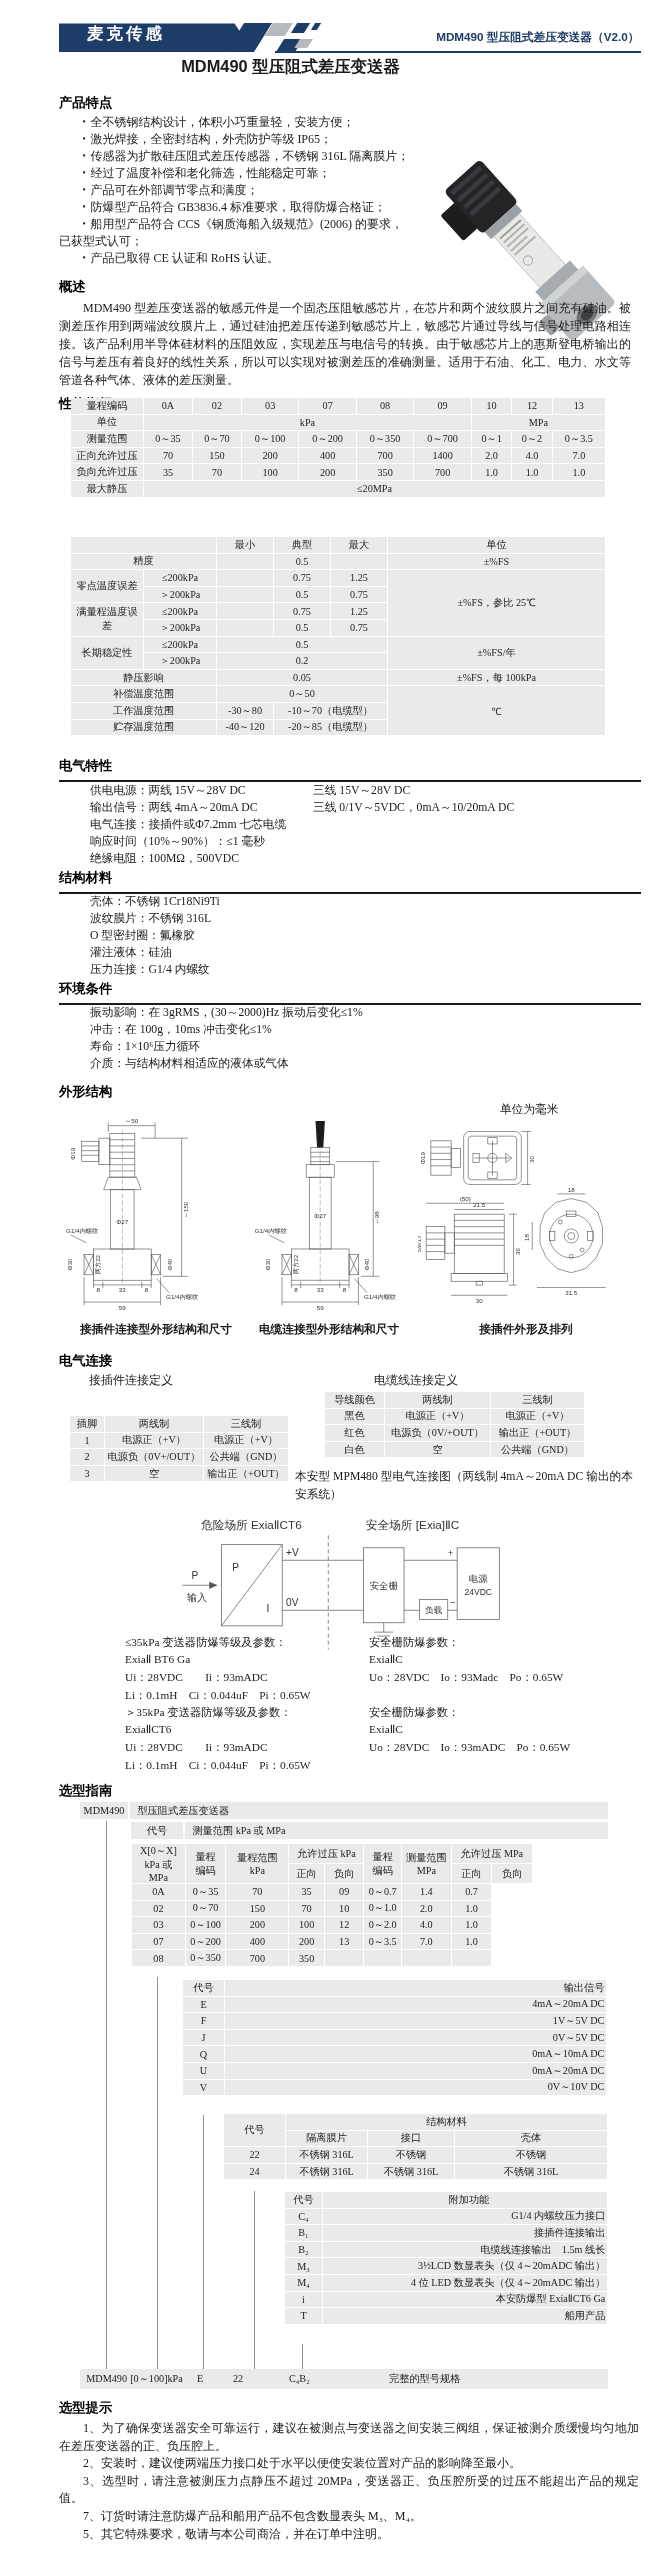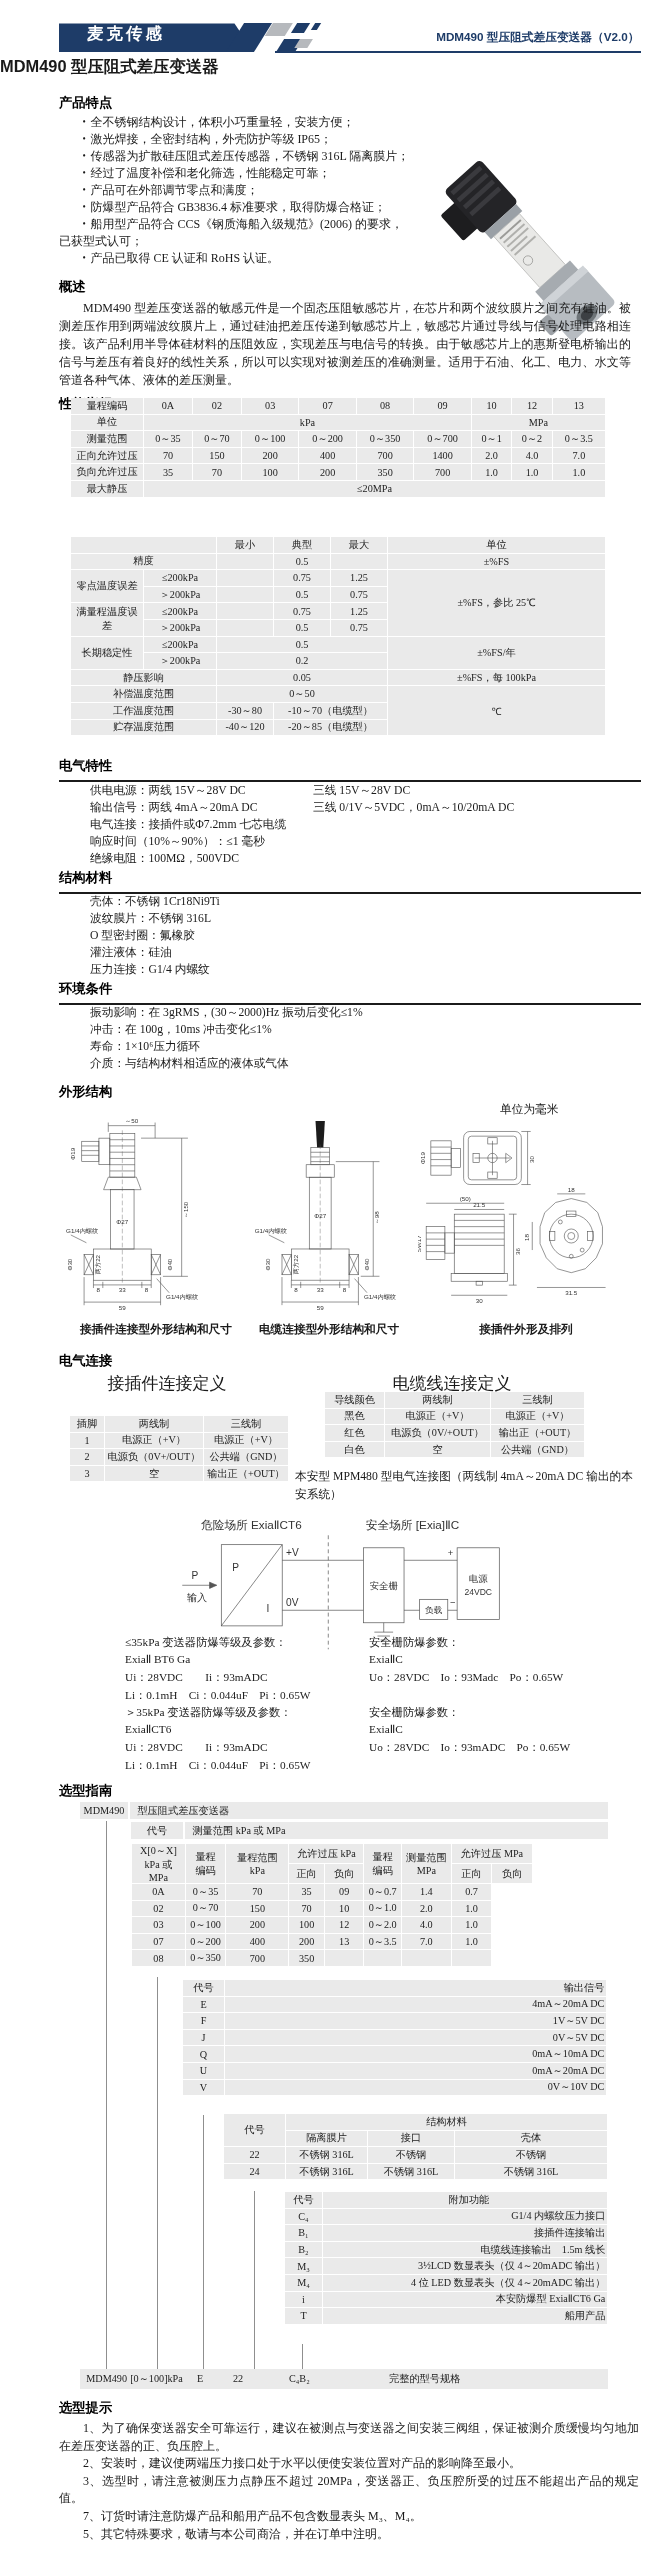--- a/index.html
+++ b/index.html
@@ -27,40 +27,40 @@
 .strip .cell{background:#eaeaea;height:17px;line-height:17px;text-align:center}
 .vl{position:absolute;width:0.8px;background:#8f8f8f}
 .bot{position:absolute;top:567px;left:0;width:528px;height:20.3px;background:#eaeaea;font-size:10.2px}
 .bot span{position:absolute;line-height:20.3px}
 .eline{height:17px;font-size:11.7px;white-space:nowrap}
 .eline .lc{display:inline-block;width:223px}
 .xl{height:17.5px;font-size:11.3px;white-space:nowrap}
 svg text{font-family:"Liberation Sans",sans-serif;fill:#333}
 .dim{font-size:8px}
 .cap{position:absolute;font:bold 11.7px "Liberation Sans",sans-serif;text-align:center}
-.subcap{position:absolute;font-size:17px;text-align:center;width:156px}
+.subcap{position:absolute;font-size:12px;text-align:left;width:156px}
 </style>
 </head>
 <body>
 
 <div class="sec" style="top:23.4px;left:59px;width:582px;height:31px">
   <div class="logoband">
       <span>麦克传感</span>
     </div>
   <div class="pg" style="left:176px;top:0;width:28px;height:29px;background:#1e3c68"></div>
   <div class="pg" style="left:210px;top:0;width:19.5px;height:12.5px;background:#b6b9bd"></div>
   <div class="pg" style="left:221px;top:15.6px;width:19px;height:13.3px;background:#1e3c68"></div>
   <div class="pg" style="left:235px;top:0;width:12.5px;height:10.2px;background:#1e3c68"></div>
   <div class="pg" style="left:238px;top:15.6px;width:12.5px;height:9.4px;background:#b6b9bd"></div>
   <div class="pg" style="left:254px;top:0;width:5.5px;height:7px;background:#1e3c68"></div>
   <div class="hdr-right">MDM490 型压阻式差压变送器（V2.0）</div>
   <div class="hdr-line"></div>
 </div>
 
-<div class="sec" style="top:56px;left:0;width:581px;text-align:left;font:bold 16.4px 'Liberation Sans',sans-serif">MDM490 型压阻式差压变送器</div>
+<div class="sec" style="top:56px;left:0;width:581px;text-align:center;font:bold 16.4px 'Liberation Sans',sans-serif">MDM490 型压阻式差压变送器</div>
 
 <div class="sec h" style="top:94px;left:59px">产品特点</div>
 <div class="sec" style="top:114px;left:59px;width:367px">
   <div class="fi"><span class="bu">•</span><span>全不锈钢结构设计，体积小巧重量轻，安装方便；</span></div>
   <div class="fi"><span class="bu">•</span><span>激光焊接，全密封结构，外壳防护等级 IP65；</span></div>
   <div class="fi"><span class="bu">•</span><span>传感器为扩散硅压阻式差压传感器，不锈钢 316L 隔离膜片；</span></div>
   <div class="fi"><span class="bu">•</span><span>经过了温度补偿和老化筛选，性能稳定可靠；</span></div>
   <div class="fi"><span class="bu">•</span><span>产品可在外部调节零点和满度；</span></div>
   <div class="fi"><span class="bu">•</span><span>防爆型产品符合 GB3836.4 标准要求，取得防爆合格证；</span></div>
   <div class="fi"><span class="bu">•</span><span>船用型产品符合 CCS《钢质海船入级规范》(2006) 的要求，</span></div>

